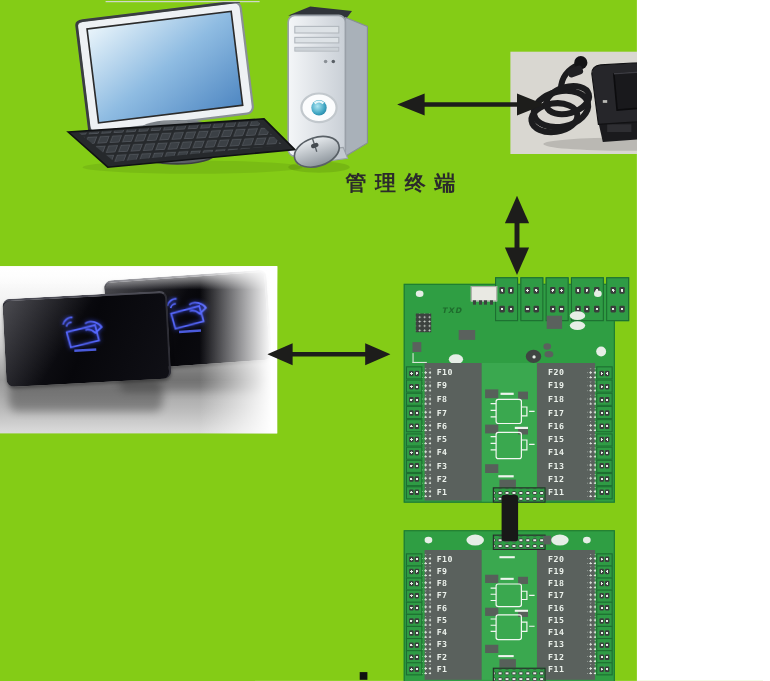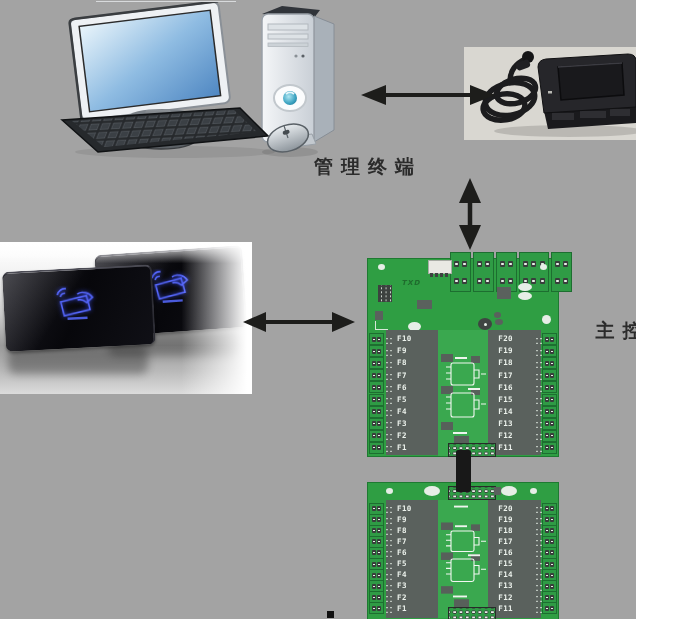--- a/index.html
+++ b/index.html
@@ -1,17 +1,17 @@
 <!DOCTYPE html>
 <html style="--pcb-green: #2f9e43; --pcb-strip: #3aa84f; --component-gray: #5a615d; --arrow-black: #1d1d1b; --label-text: #2b2b2b; --reader-icon-blue: #5668ff; --port-label: #ecf2ec;"><head>
 <meta charset="utf-8">
 <style>
   html,body{margin:0;padding:0}
   body{width:700px;height:619px;background:#fff;font-family:"DejavU Sans","Liberation Sans",sans-serif;overflow:hidden}
-  #screen{position:relative;width:636px;height:619px;background:#a3a3a3;overflow:hidden}
+  #screen{position:relative;width:579px;height:619px;background:#84cc16;overflow:hidden}
   .abs{position:absolute}
   u,b,i{text-decoration:none;font-style:normal}
 
   
   .big-label{position:absolute;font-size:19px;font-weight:bold;color:var(--label-text,#2b2b2b);
     letter-spacing:8px;white-space:nowrap;text-align:center;font-family:"DejaVu Sans",sans-serif}
 
   
   .arrow{position:absolute;z-index:3}
 

